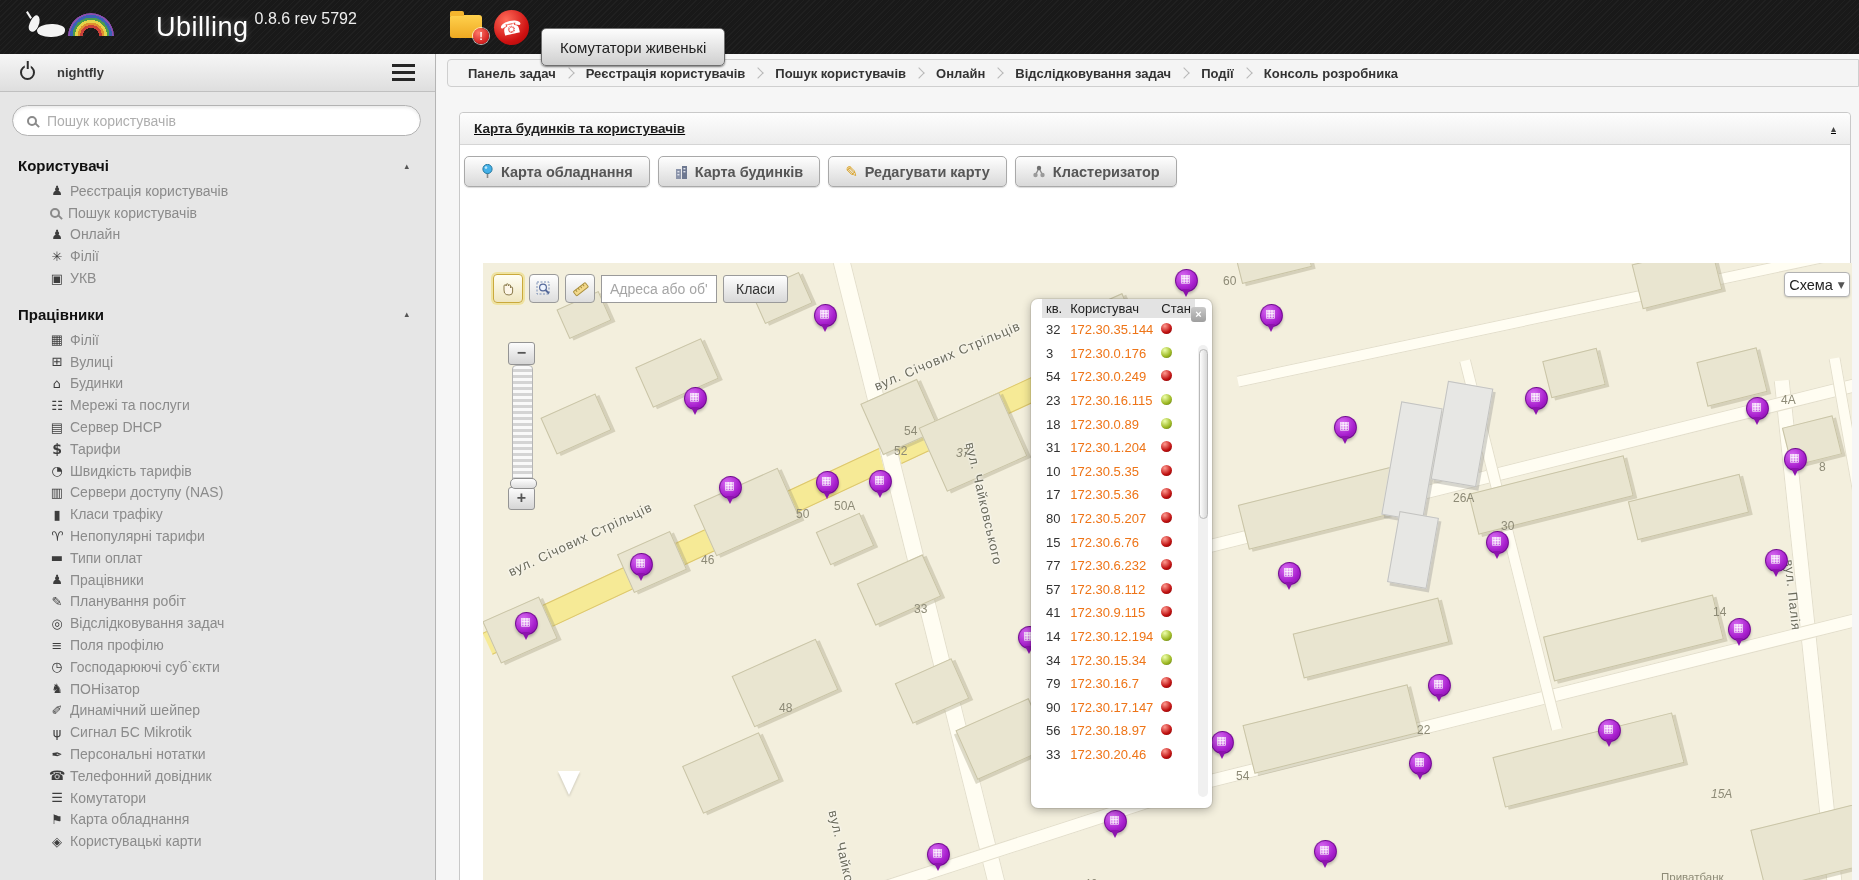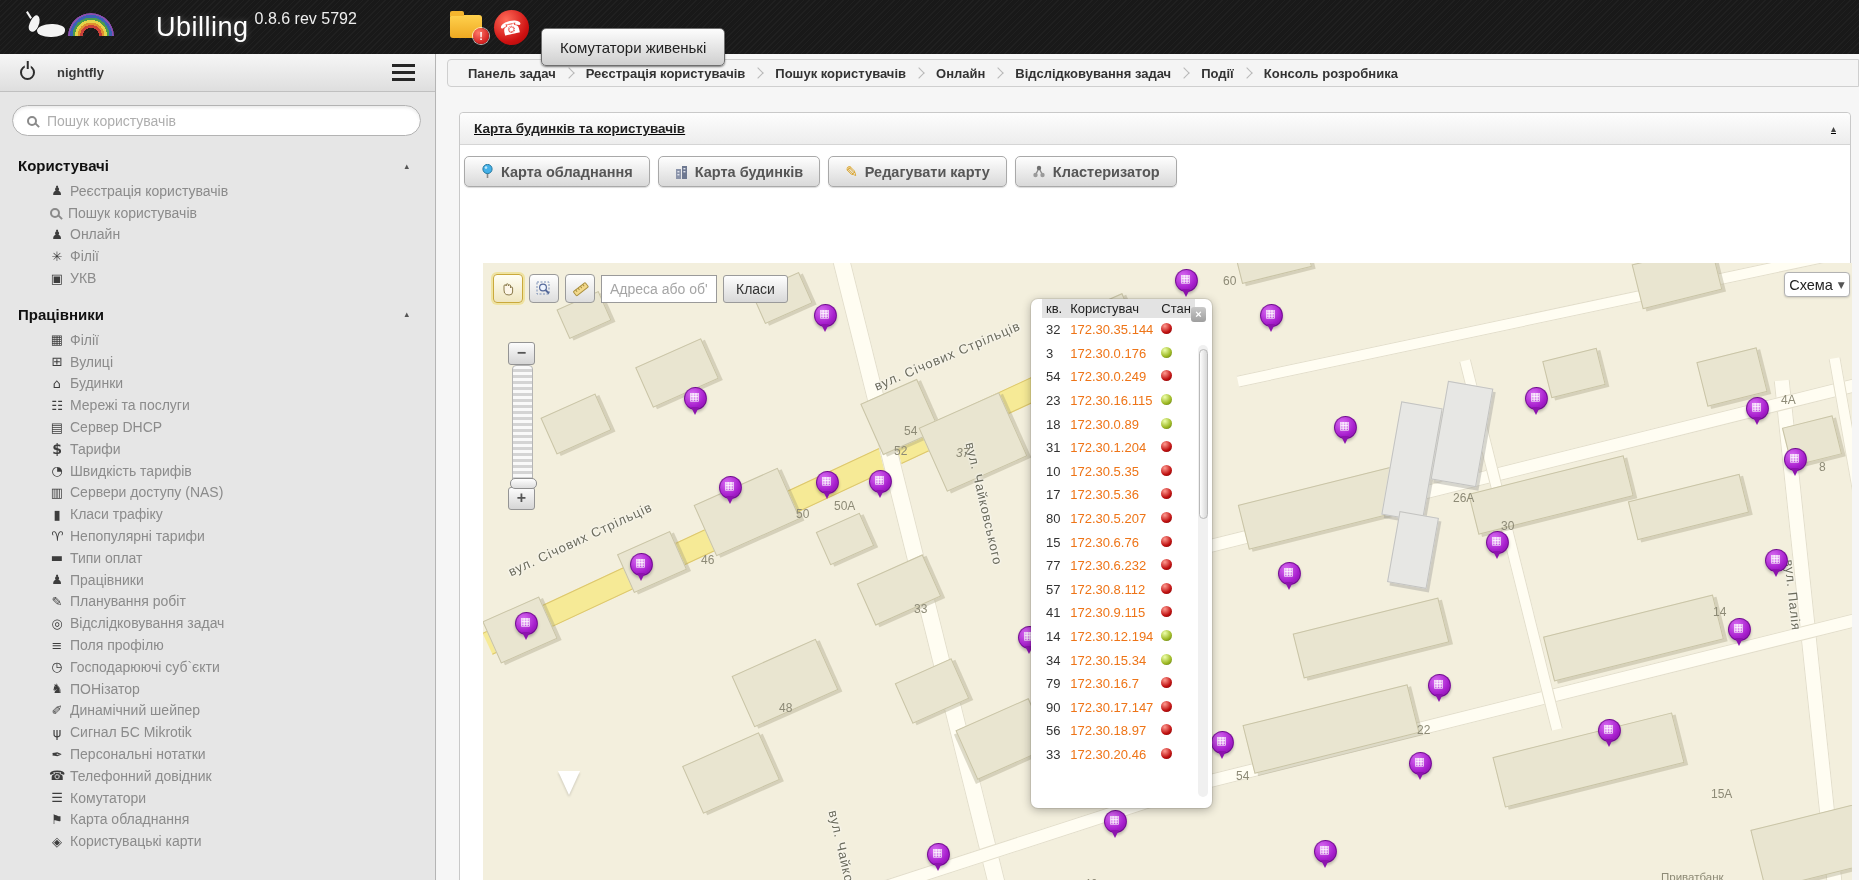--- a/index.html
+++ b/index.html
@@ -424,21 +424,21 @@
           <div class="house-no" style="left: 218px; top: 290px;">46</div>
           <div class="house-no" style="left: 296px; top: 438px;">48</div>
           <div class="house-no" style="left: 431px; top: 339px;">33</div>
           <div class="house-no" style="left: 601px; top: 614px;">46</div>
           <div class="house-no" style="left: 740px; top: 11px;">60</div>
           <div class="house-no" style="left: 970px; top: 228px;">26A</div>
           <div class="house-no" style="left: 1018px; top: 256px;">30</div>
           <div class="house-no" style="left: 1230px; top: 342px;">14</div>
           <div class="house-no" style="left: 934px; top: 460px;">22</div>
           <div class="house-no" style="left: 753px; top: 506px;">54</div>
-          <div class="house-no" style="left: 1228px; top: 524px;">15A</div>
+          <div class="house-no" style="left: 1228px; top: 524px; font-style: italic;">15A</div>
           <div class="house-no" style="left: 1298px; top: 130px;">4A</div>
           <div class="house-no" style="left: 1336px; top: 197px;">8</div>
           <div class="poi-label" style="left: 1178px; top: 608px;">Приватбанк</div>
           <div class="pin" style="left: 330px; top: 41px;">
             <span class="pg">▦</span>
           </div>
           <div class="pin" style="left: 200px; top: 124px;">
             <span class="pg">▦</span>
           </div>
           <div class="pin" style="left: 235px; top: 213px;">

